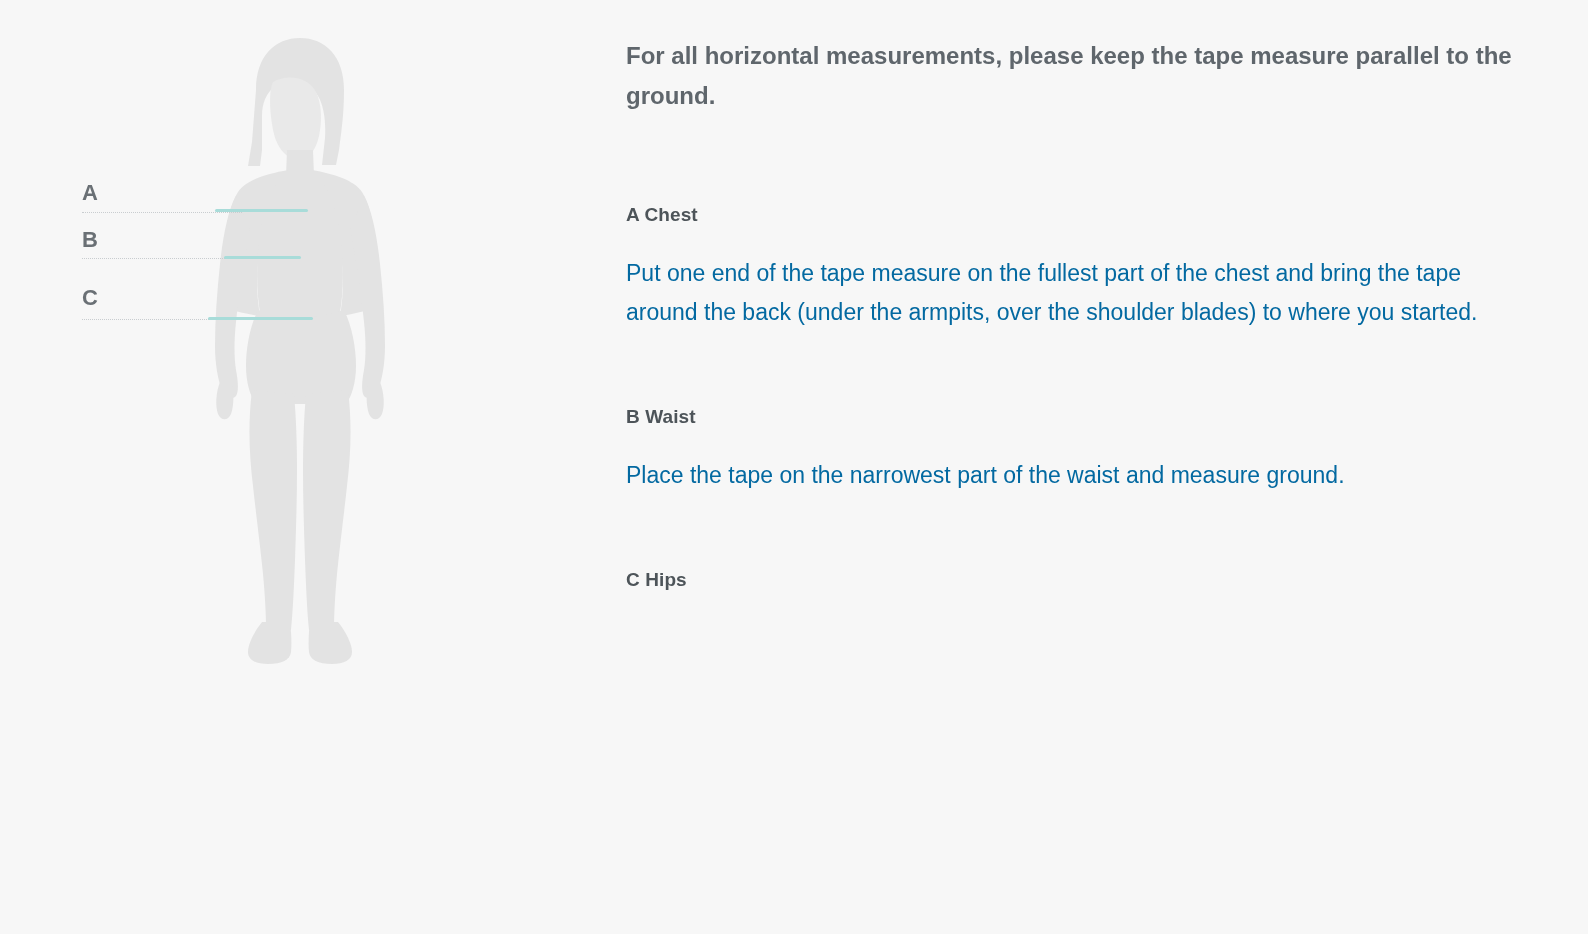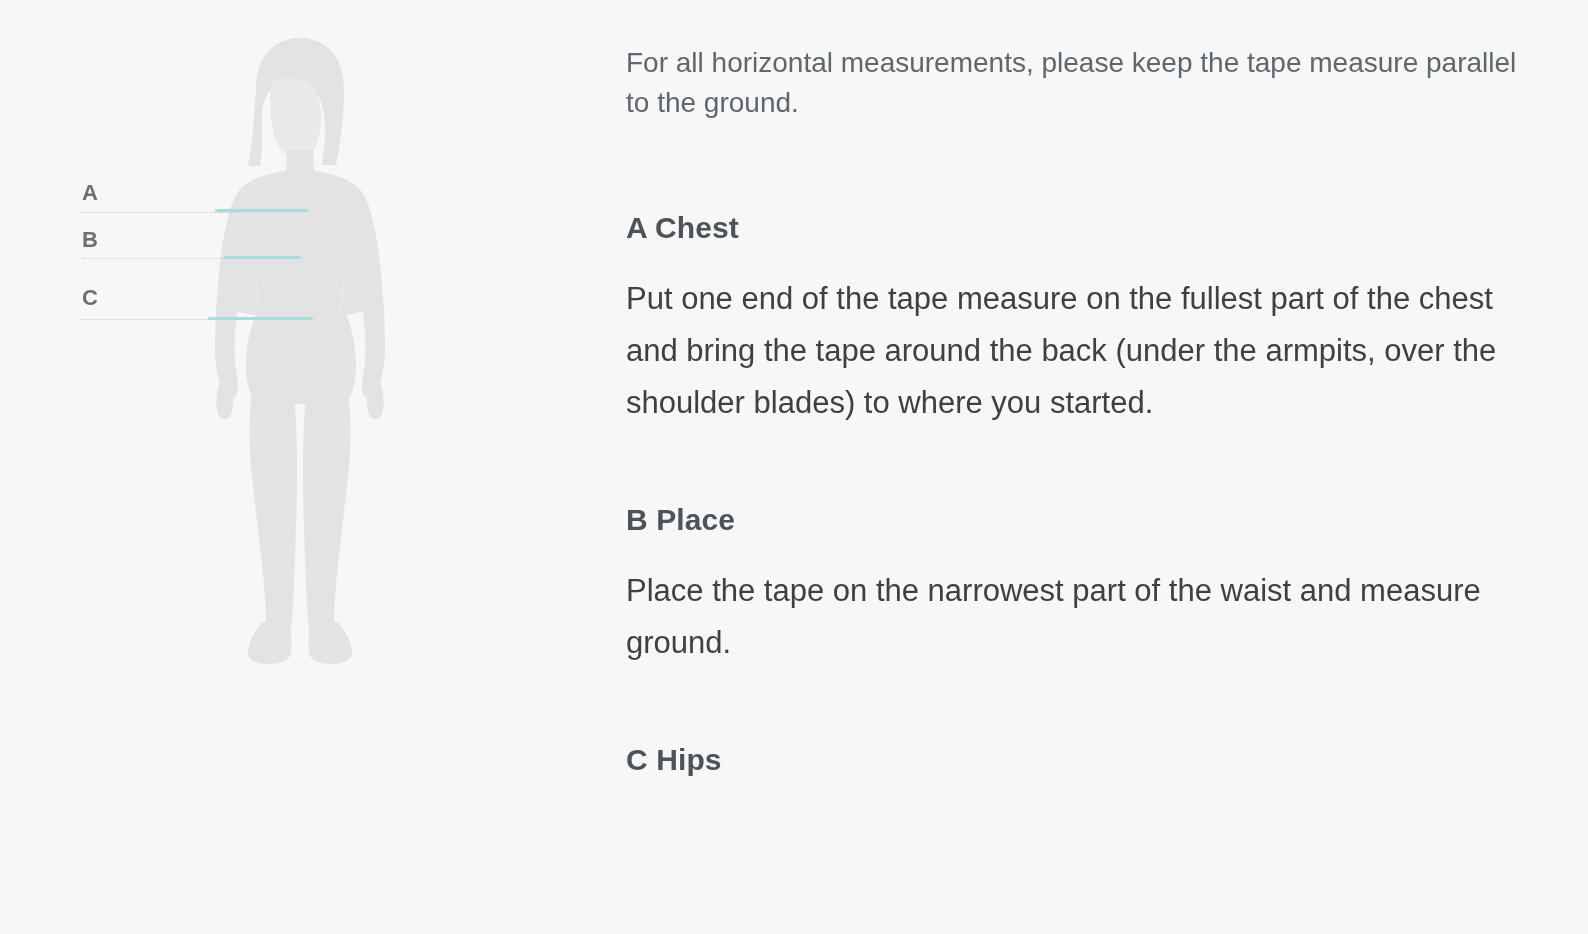--- a/index.html
+++ b/index.html
@@ -69,40 +69,40 @@
   .tape-a { left: 155px; top: 179px; width: 93px; }
   .tape-b { left: 164px; top: 226px; width: 77px; }
   .tape-c { left: 148px; top: 287px; width: 105px; }
 
   
   .text-col {
     flex: 1 1 auto;
     padding: 28px 60px 0 26px;
   }
   .intro {
-    font-size: 28px;
+    font-size: 24px;
     line-height: 40px;
     color: #5f666c;
     max-width: 910px;
-    margin: 15px 0 88px 0;
-    font-weight: 400;
+    margin: 8px 0 88px 0;
+    font-weight: 700;
   }
   .section { margin-bottom: 74px; }
   .section:last-child { margin-bottom: 0; }
   .section-title {
-    font-size: 30px;
+    font-size: 19px;
     font-weight: 700;
     color: #4d5459;
     margin: 0 0 28px 0;
     letter-spacing: 0.1px;
   }
   .section-body {
-    font-size: 31px;
-    line-height: 52px;
-    color: #404040;
+    font-size: 23px;
+    line-height: 39px;
+    color: #0369a1;
     max-width: 905px;
     margin: 0;
     font-weight: 400;
   }
 </style>
 </head>
 <body>
 
 <div class="wrap">
 
@@ -154,21 +154,21 @@
 
   <div class="text-col">
     <p class="intro">For all horizontal measurements, please keep the tape measure parallel to the ground.</p>
 
     <div class="section">
       <h3 class="section-title">A Chest</h3>
       <p class="section-body">Put one end of the tape measure on the fullest part of the chest and bring the tape around the back (under the armpits, over the shoulder blades) to where you started.</p>
     </div>
 
     <div class="section">
-      <h3 class="section-title">B Place</h3>
+      <h3 class="section-title">B Waist</h3>
       <p class="section-body">Place the tape on the narrowest part of the waist and measure ground.</p>
     </div>
 
     <div class="section">
       <h3 class="section-title">C Hips</h3>
     </div>
   </div>
 
 </div>
 

